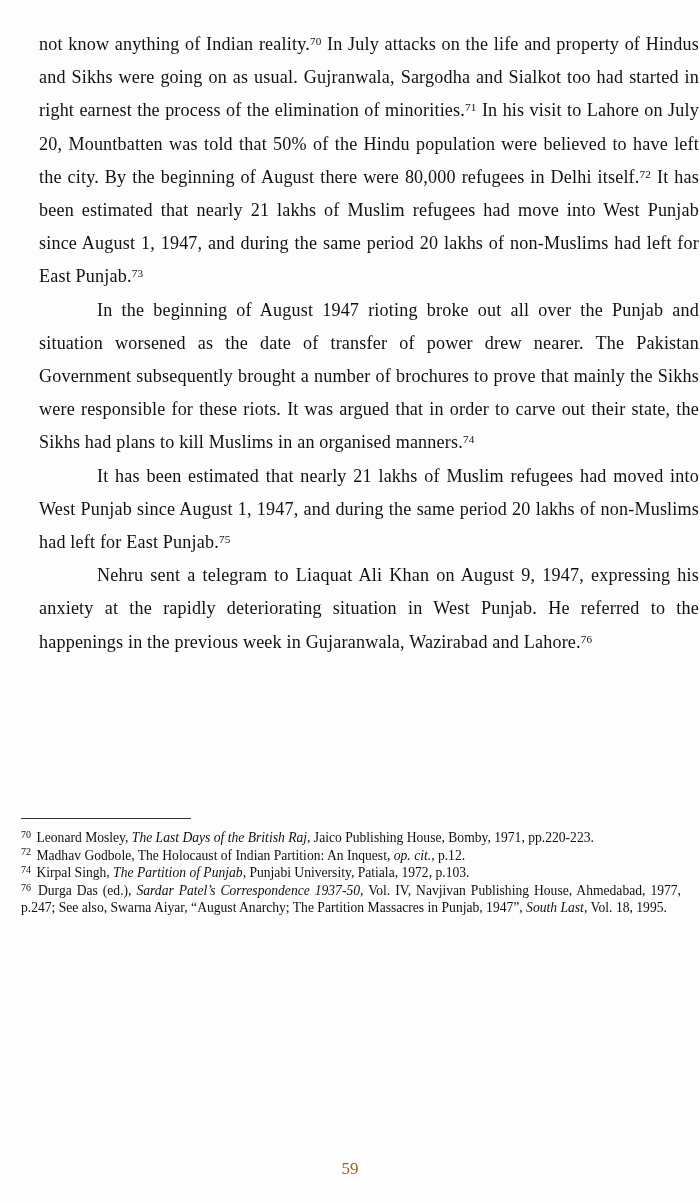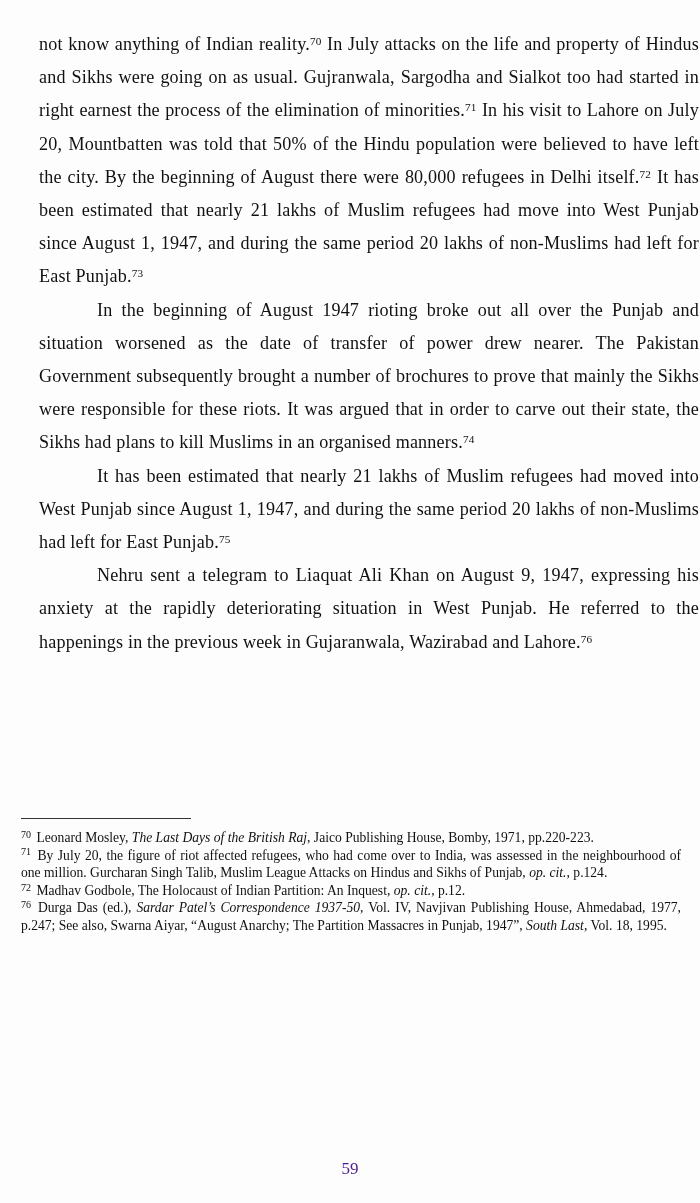--- a/index.html
+++ b/index.html
@@ -82,42 +82,42 @@
     font-family: Liberation Serif, serif;
   }
   .page-number {
     position: absolute;
     left: 0;
     top: 1158px;
     width: 700px;
     text-align: center;
     font-size: 17px;
     line-height: 22px;
-    color: #4c1d95;
+    color: #a16207;
   }
 </style>
 </head>
 <body>
 
 <div class="page">
 
   <div class="body-region">
     <div id="body-paragraphs">
         <p class="para">not know anything of Indian reality.<sup>70</sup> In July attacks on the life and property of Hindus and Sikhs were going on as usual. Gujranwala, Sargodha and Sialkot too had started in right earnest the process of the elimination of minorities.<sup>71</sup> In his visit to Lahore on July 20, Mountbatten was told that 50% of the Hindu population were believed to have left the city. By the beginning of August there were 80,000 refugees in Delhi itself.<sup>72</sup> It has been estimated that nearly 21 lakhs of Muslim refugees had move into West Punjab since August 1, 1947, and during the same period 20 lakhs of non-Muslims had left for East Punjab.<sup>73</sup></p>
         <p class="para indent">In the beginning of August 1947 rioting broke out all over the Punjab and situation worsened as the date of transfer of power drew nearer. The Pakistan Government subsequently brought a number of brochures to prove that mainly the Sikhs were responsible for these riots. It was argued that in order to carve out their state, the Sikhs had plans to kill Muslims in an organised manners.<sup>74</sup></p>
         <p class="para indent">It has been estimated that nearly 21 lakhs of Muslim refugees had moved into West Punjab since August 1, 1947, and during the same period 20 lakhs of non-Muslims had left for East Punjab.<sup>75</sup></p>
         <p class="para indent">Nehru sent a telegram to Liaquat Ali Khan on August 9, 1947, expressing his anxiety at the rapidly deteriorating situation in West Punjab. He referred to the happenings in the previous week in Gujaranwala, Wazirabad and Lahore.<sup>76</sup></p>
       </div>
   </div>
 
   <div class="footnote-region">
     <div class="fn-rule"></div>
     <div id="footnote-list">
         <p class="fn"><sup>70</sup> Leonard Mosley, <em>The Last Days of the British Raj</em>, Jaico Publishing House, Bomby, 1971, pp.220-223.</p>
-        <p class="fn"><sup>71</sup> By July 20, the figure of riot affected refugees, who had come over to India, was assessed in the neighbourhood of one million. Gurcharan Singh Talib, Muslim League Attacks on Hindus and Sikhs of Punjab, <em>op. cit.</em>, p.124.</p>
         <p class="fn"><sup>72</sup> Madhav Godbole, The Holocaust of Indian Partition: An Inquest, <em>op. cit.</em>, p.12.</p>
+        <p class="fn"><sup>74</sup> Kirpal Singh, <em>The Partition of Punjab</em>, Punjabi University, Patiala, 1972, p.103.</p>
         <p class="fn"><sup>76</sup> Durga Das (ed.), <em>Sardar Patel’s Correspondence 1937-50</em>, Vol. IV, Navjivan Publishing House, Ahmedabad, 1977, p.247; See also, Swarna Aiyar, “August Anarchy; The Partition Massacres in Punjab, 1947”, <em>South Last</em>, Vol. 18, 1995.</p>
       </div>
   </div>
 
   <div class="page-number">59</div>
 
 </div>
 
 </body></html>

